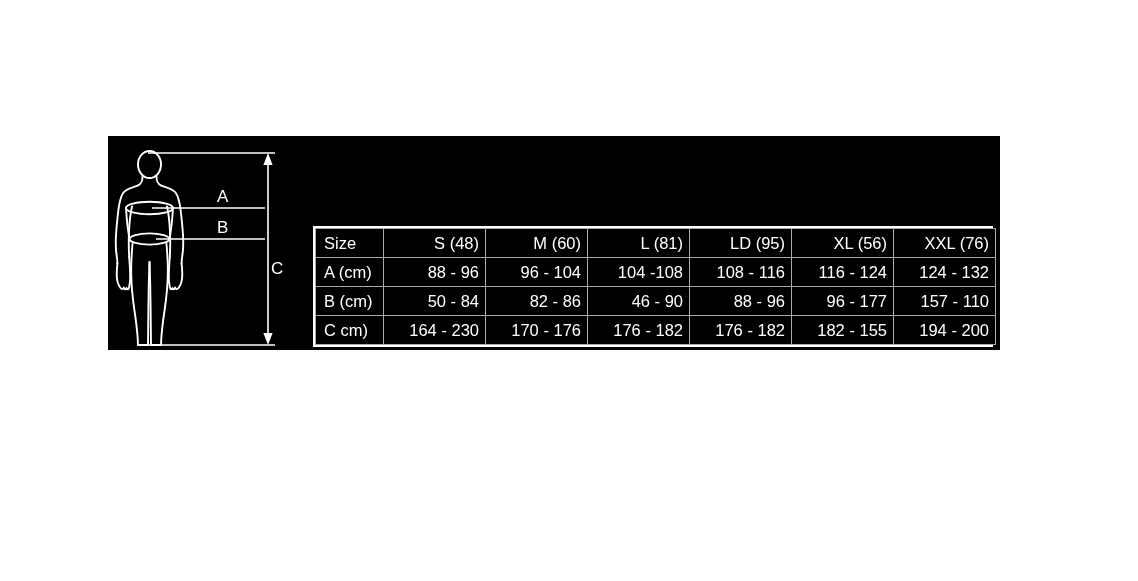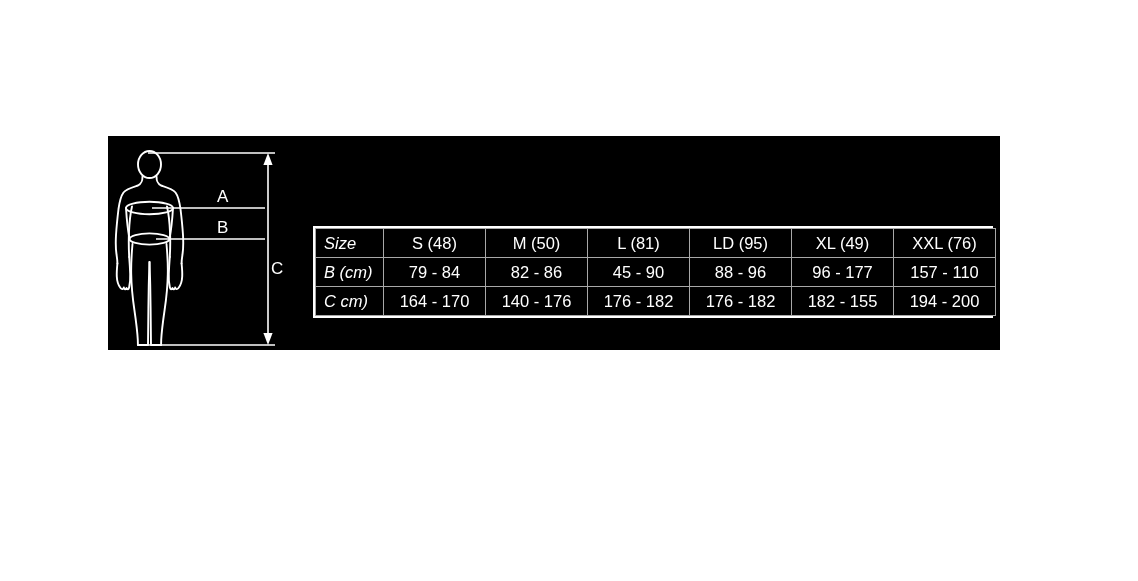--- a/index.html
+++ b/index.html
@@ -72,29 +72,28 @@
   }
   table#size-table td {
     border: 1px solid #a8a8a8;
     color: #ffffff;
     background: #000000;
     font-family: "Liberation Sans", sans-serif;
     font-size: 16.5px;
     line-height: 19px;
     height: 28px;
     padding: 0 6px;
-    text-align: center;
+    text-align: right;
     vertical-align: middle;
     white-space: nowrap;
     overflow: hidden;
   }
   table#size-table td.rowhead {
     text-align: left;
     padding-left: 8px;
-    font-style: italic;
   }
   table#size-table col.c-label { width: 68px; }
   table#size-table col.c-size  { width: 102px; }
 </style>
 </head>
 <body>
 
 <div id="size-chart-panel">
 
   <div id="figure-area">
@@ -202,39 +201,48 @@
           <col class="c-size">
           <col class="c-size">
         <col class="c-size">
           <col class="c-size">
           <col class="c-size">
       </colgroup>
       <tbody id="size-table-body">
           <tr>
             <td class="rowhead">Size</td>
             <td>S (48)</td>
-            <td>M (50)</td>
+            <td>M (60)</td>
             <td>L (81)</td>
             <td>LD (95)</td>
-            <td>XL (49)</td>
+            <td>XL (56)</td>
             <td>XXL (76)</td>
           </tr>
           <tr>
+            <td class="rowhead">A (cm)</td>
+            <td>88 - 96</td>
+            <td>96 - 104</td>
+            <td>104 -108</td>
+            <td>108 - 116</td>
+            <td>116 - 124</td>
+            <td>124 - 132</td>
+          </tr>
+          <tr>
             <td class="rowhead">B (cm)</td>
-            <td>79 - 84</td>
+            <td>50 - 84</td>
             <td>82 - 86</td>
-            <td>45 - 90</td>
+            <td>46 - 90</td>
             <td>88 - 96</td>
             <td>96 - 177</td>
             <td>157 - 110</td>
           </tr>
           <tr>
             <td class="rowhead">C  cm)</td>
-            <td>164 - 170</td>
-            <td>140 - 176</td>
+            <td>164 - 230</td>
+            <td>170 - 176</td>
             <td>176 - 182</td>
             <td>176 - 182</td>
             <td>182 - 155</td>
             <td>194 - 200</td>
           </tr>
         </tbody>
     </table>
   </div>
 
 </div>

